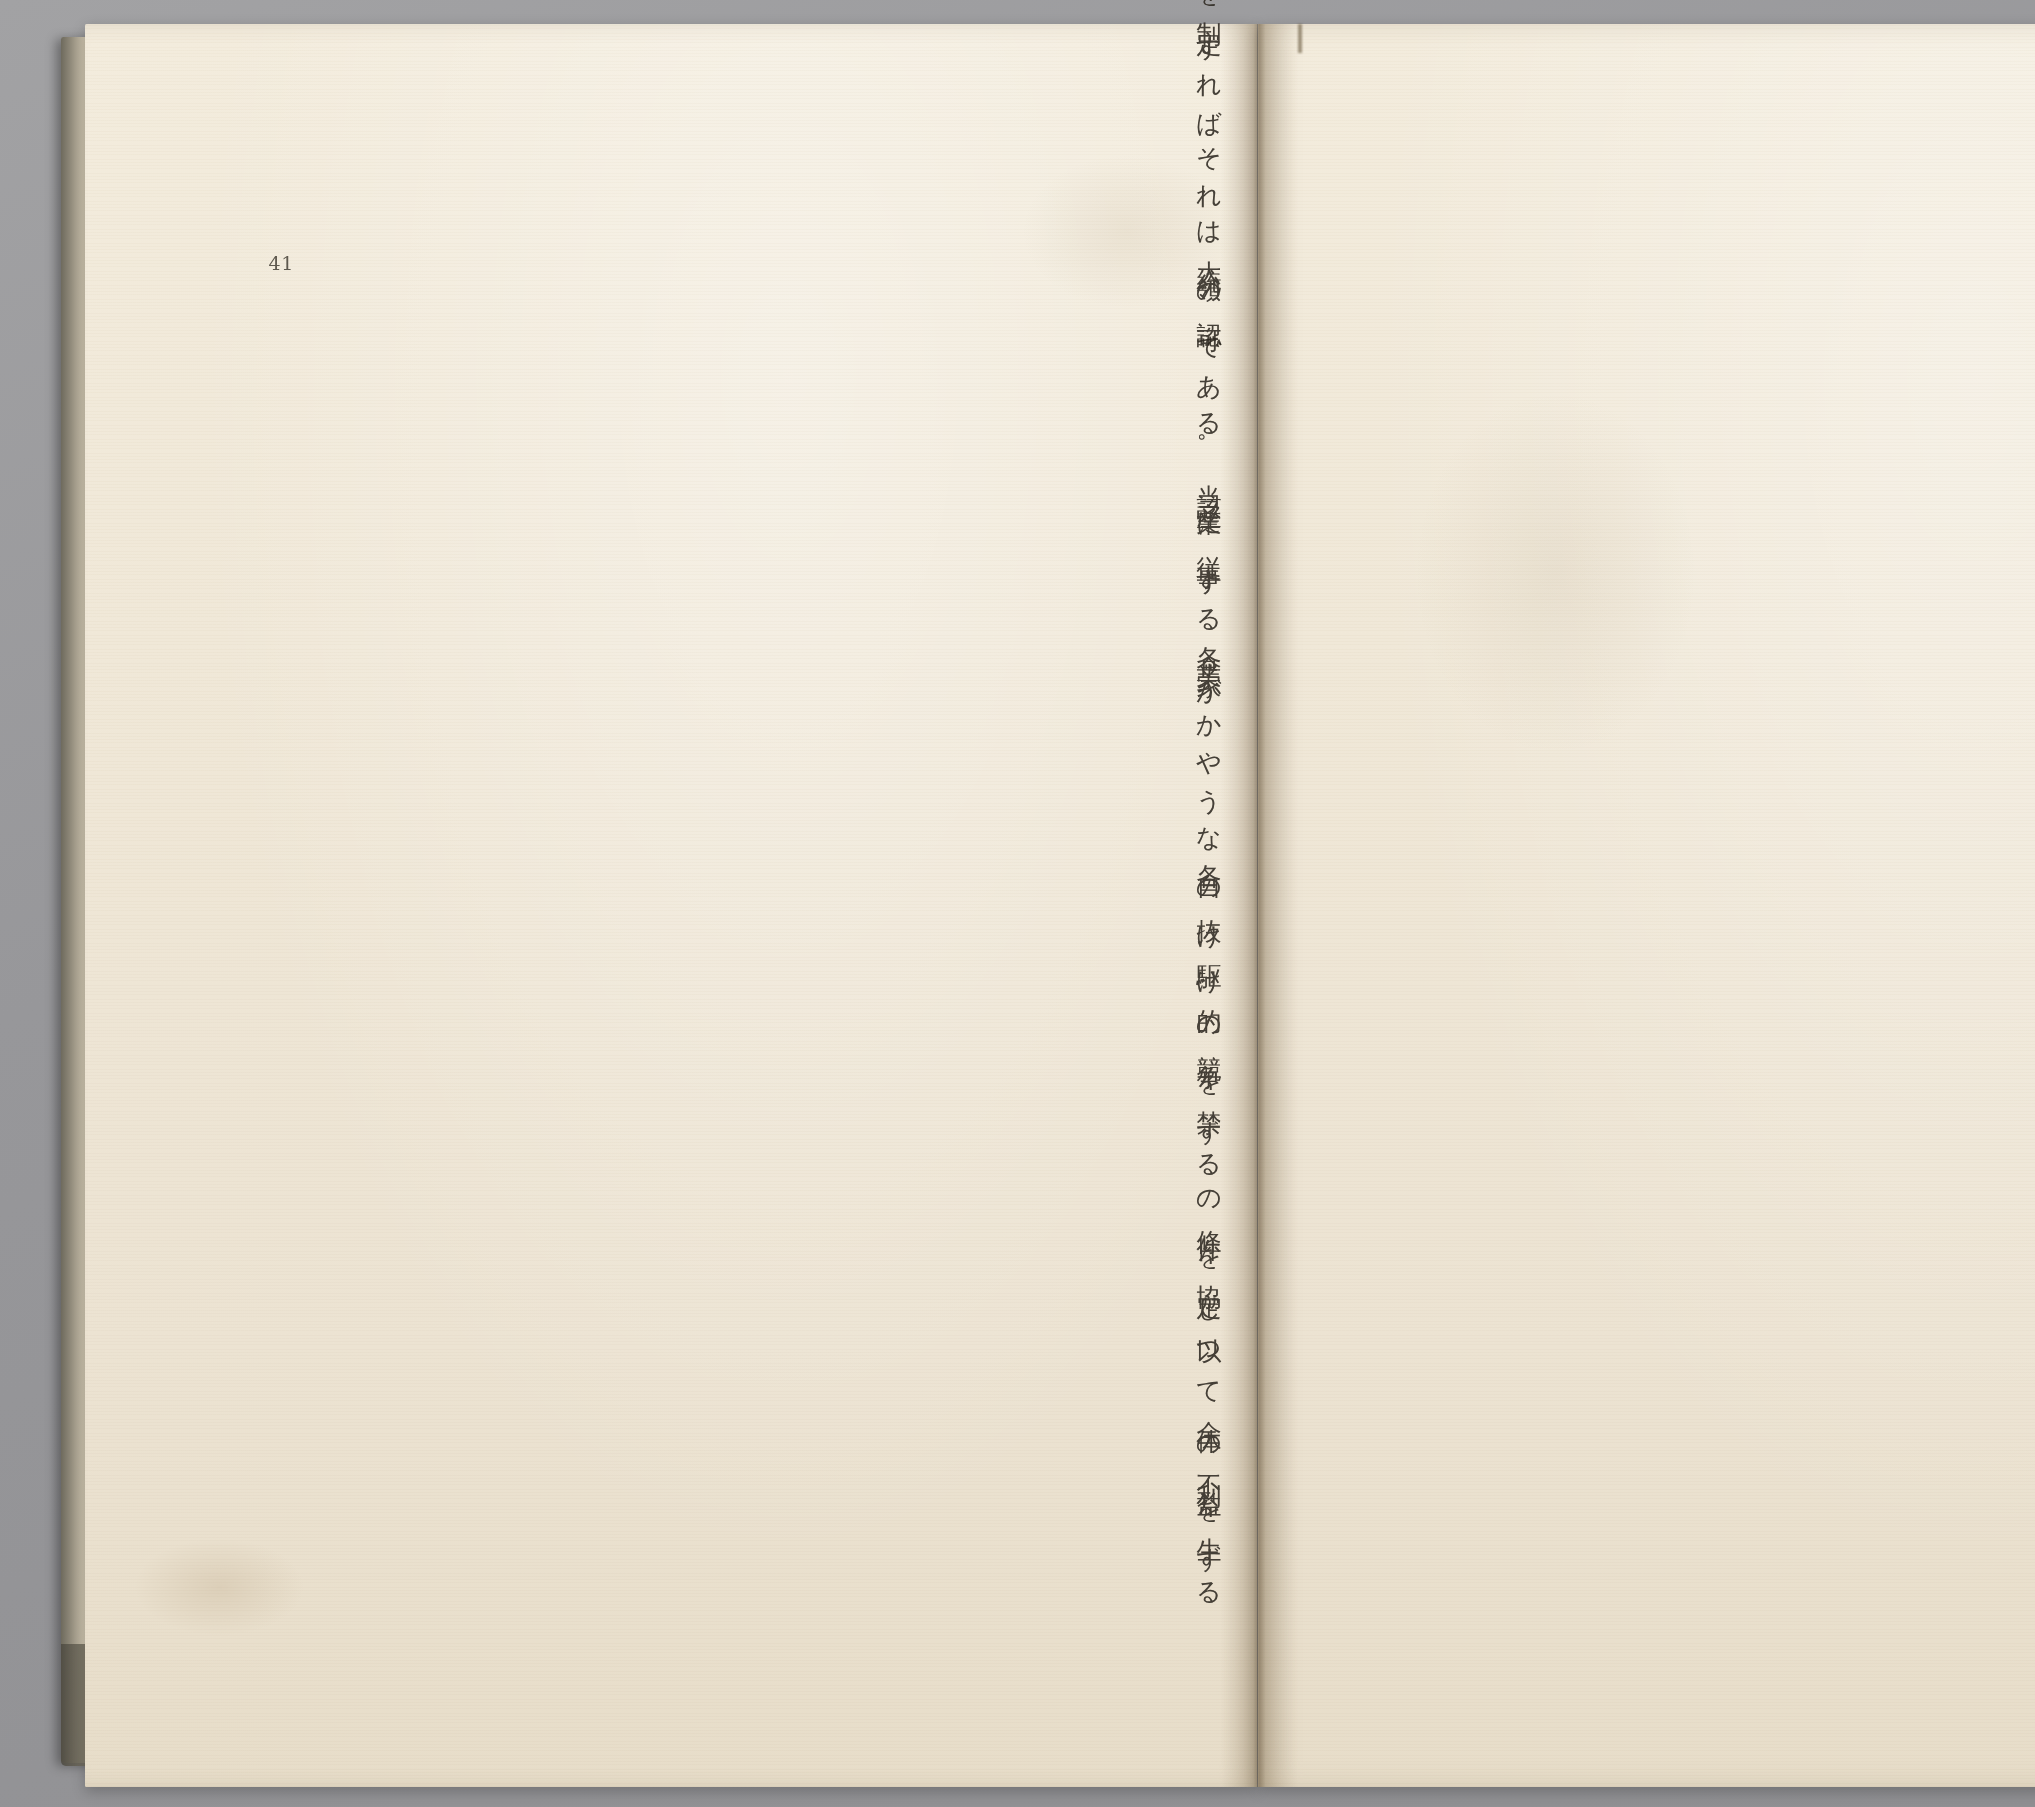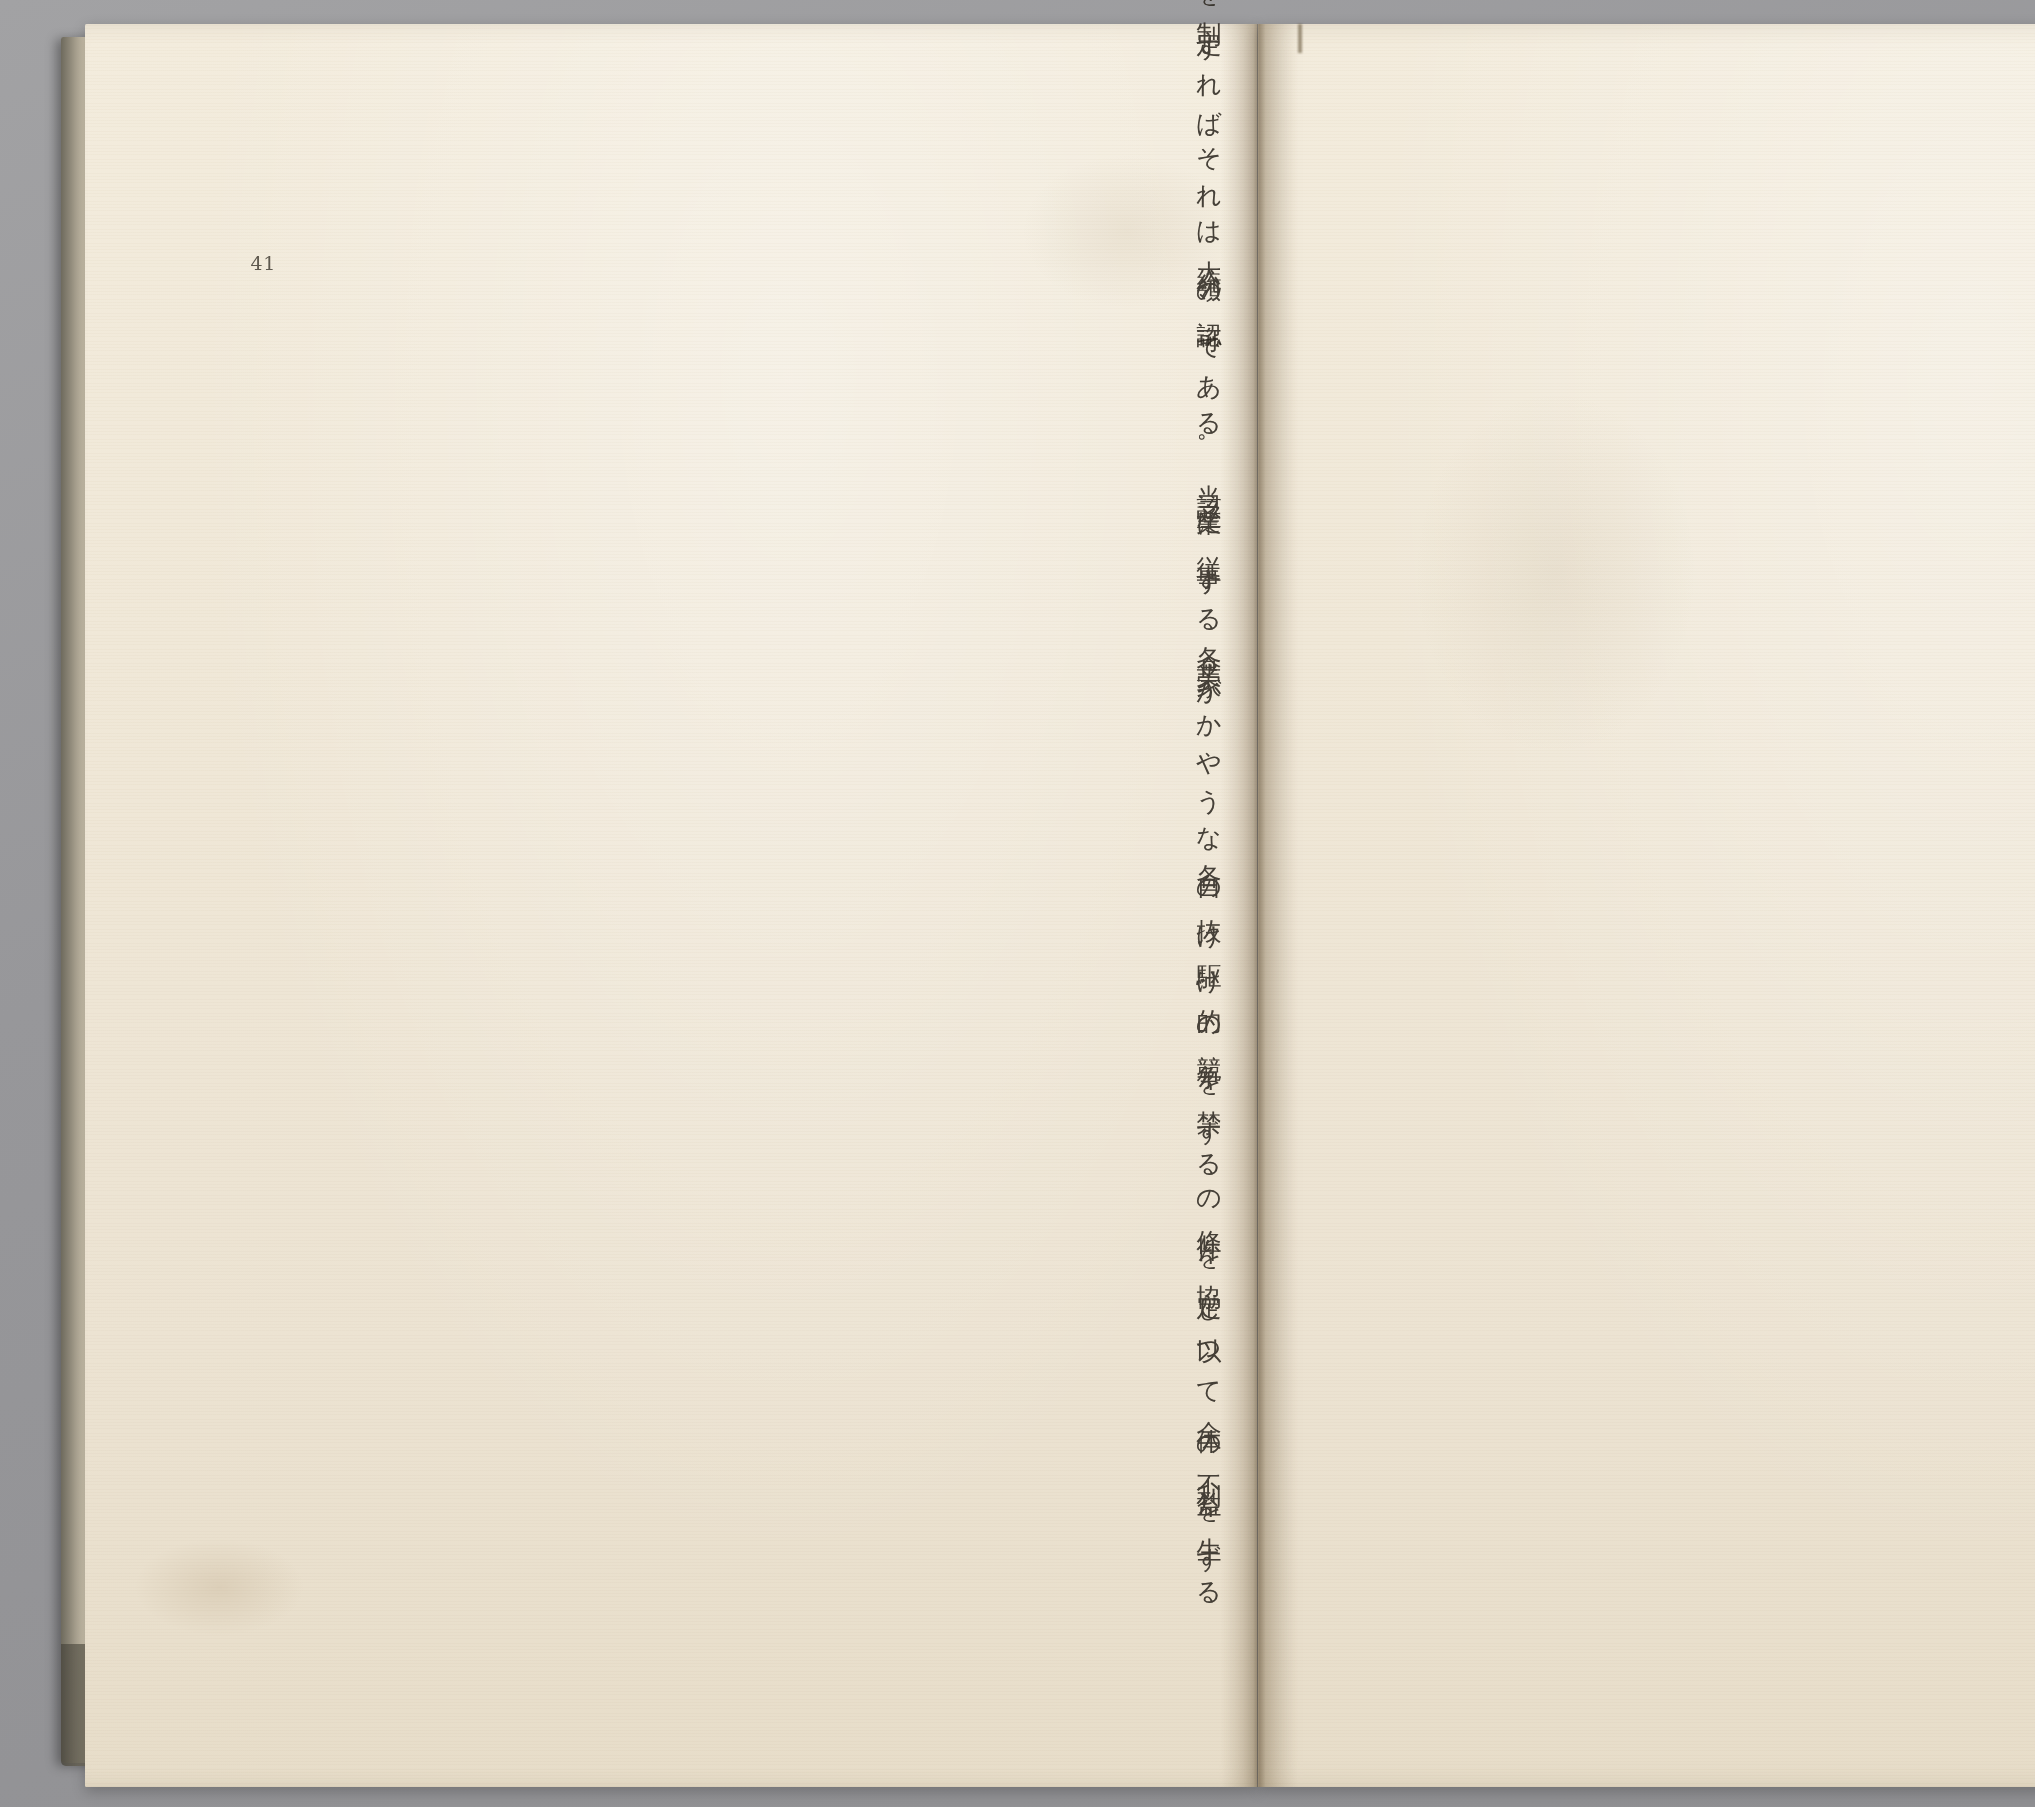--- a/index.html
+++ b/index.html
@@ -165,21 +165,21 @@
   <div id="book">
 
     <div class="edge-left"></div>
     <div class="edge-left-dark"></div>
 
     <div class="sheet left">
       <div class="fiber"></div>
       <div class="stain" style="left:49px; top:1514px; width:171px; height:98px; background:radial-gradient(ellipse, rgba(150,120,80,.16), rgba(150,120,80,0) 70%);"></div>
       <div class="stain" style="left:936px; top:130px; width:212px; height:155px; background:radial-gradient(ellipse, rgba(150,125,85,.10), rgba(150,125,85,0) 70%);"></div>
 
-      <div class="folio" style="left:165px; top:228px;">41</div>
+      <div class="folio" style="left:183px; top:228px;">41</div>
 
       <div class="page-body" style="left:94px; top:460px; width:1042px; height:1115px;">
         <div class="col-wrap">
           <div class="vcol">條件を協定し以つて全体の不利益を生ずる</div>
           <div class="vcol">やうな各自の抜け駆け的の競争を禁ずるの</div>
           <div class="vcol">である。当該産業に従事する各企業家がか</div>
           <div class="vcol">かる規約を制定すればそれは大統領の認可</div>
 
         </div>
       </div>

